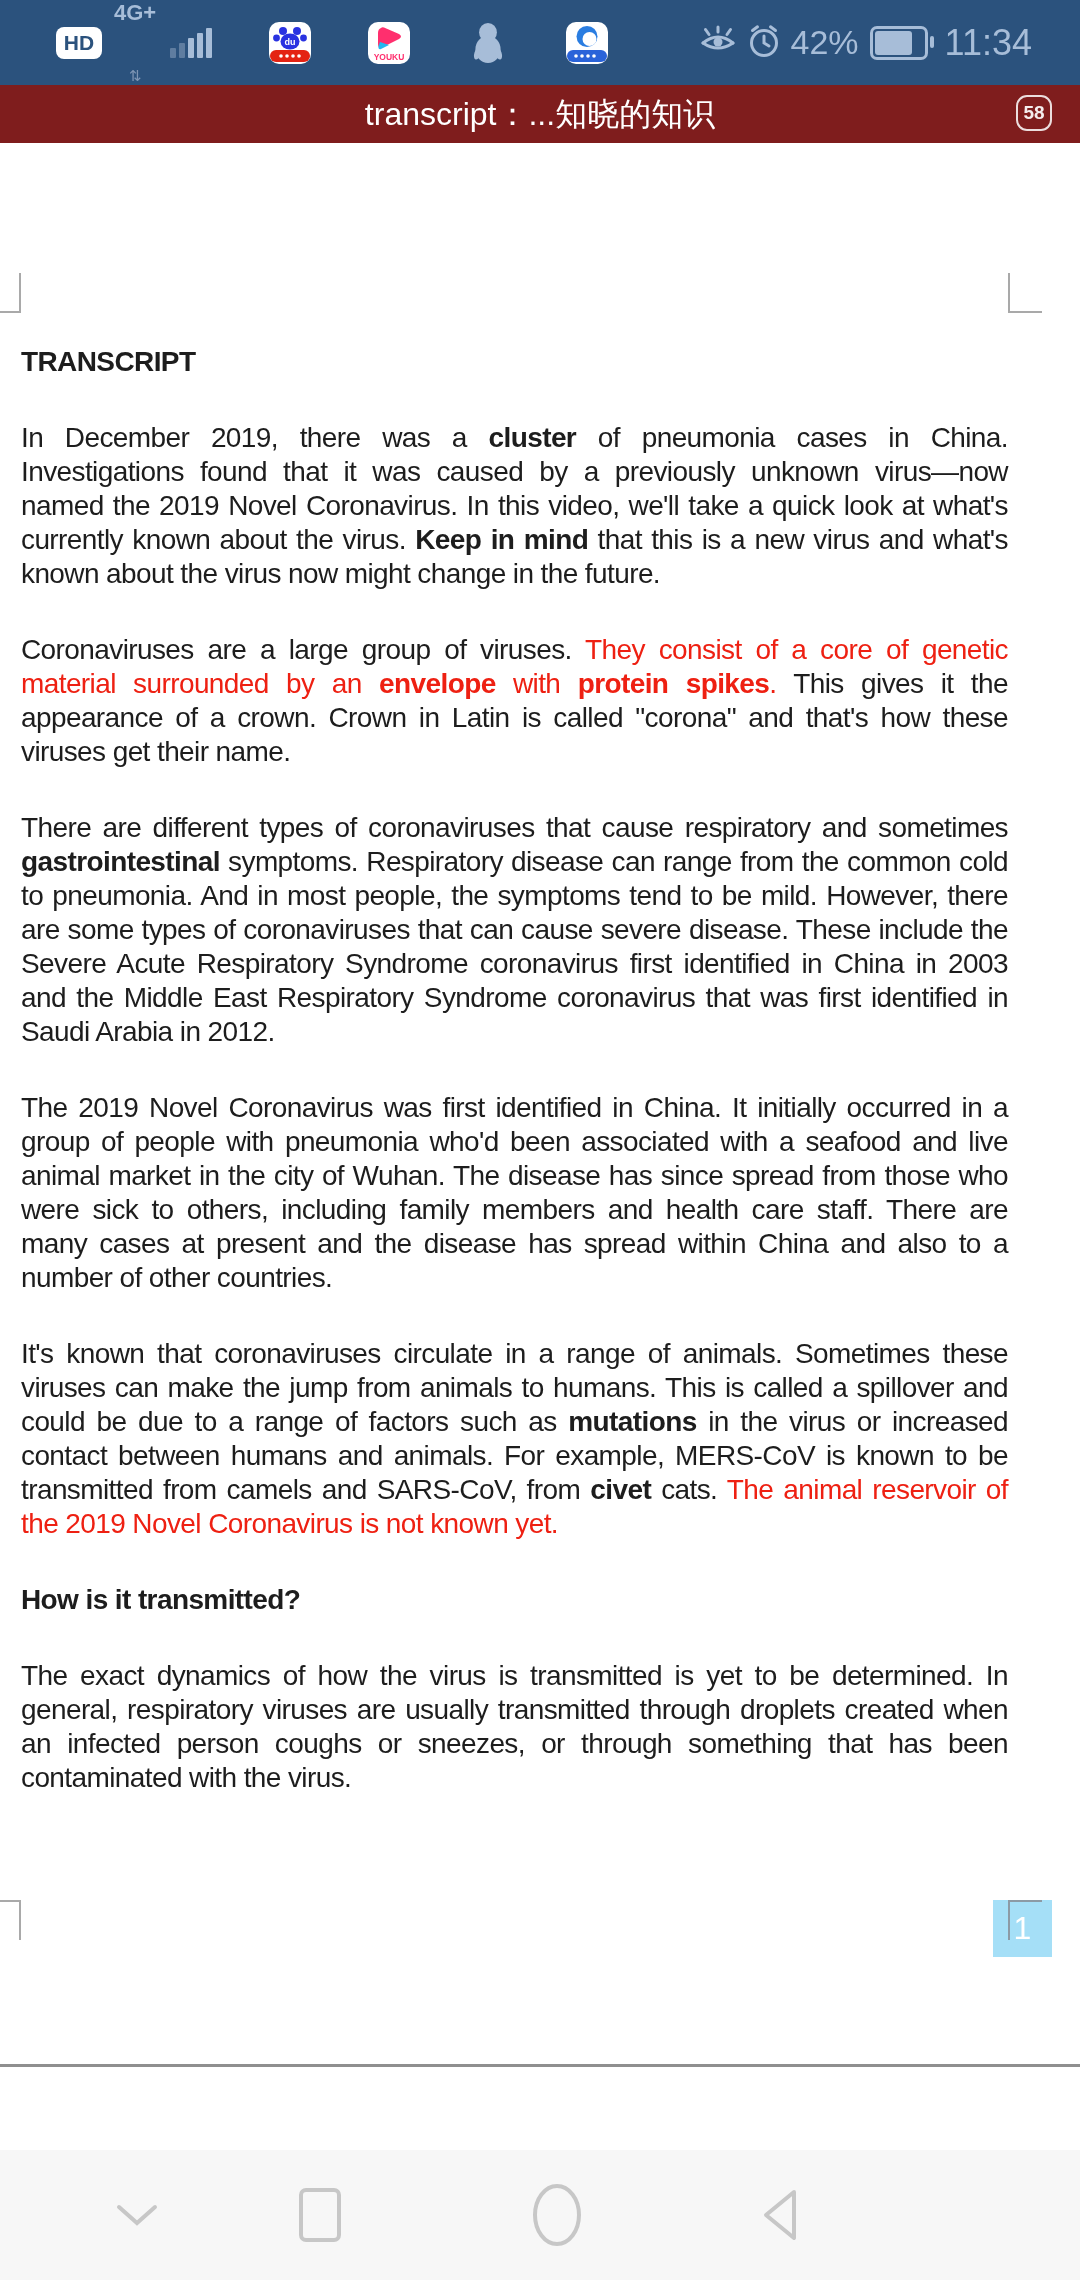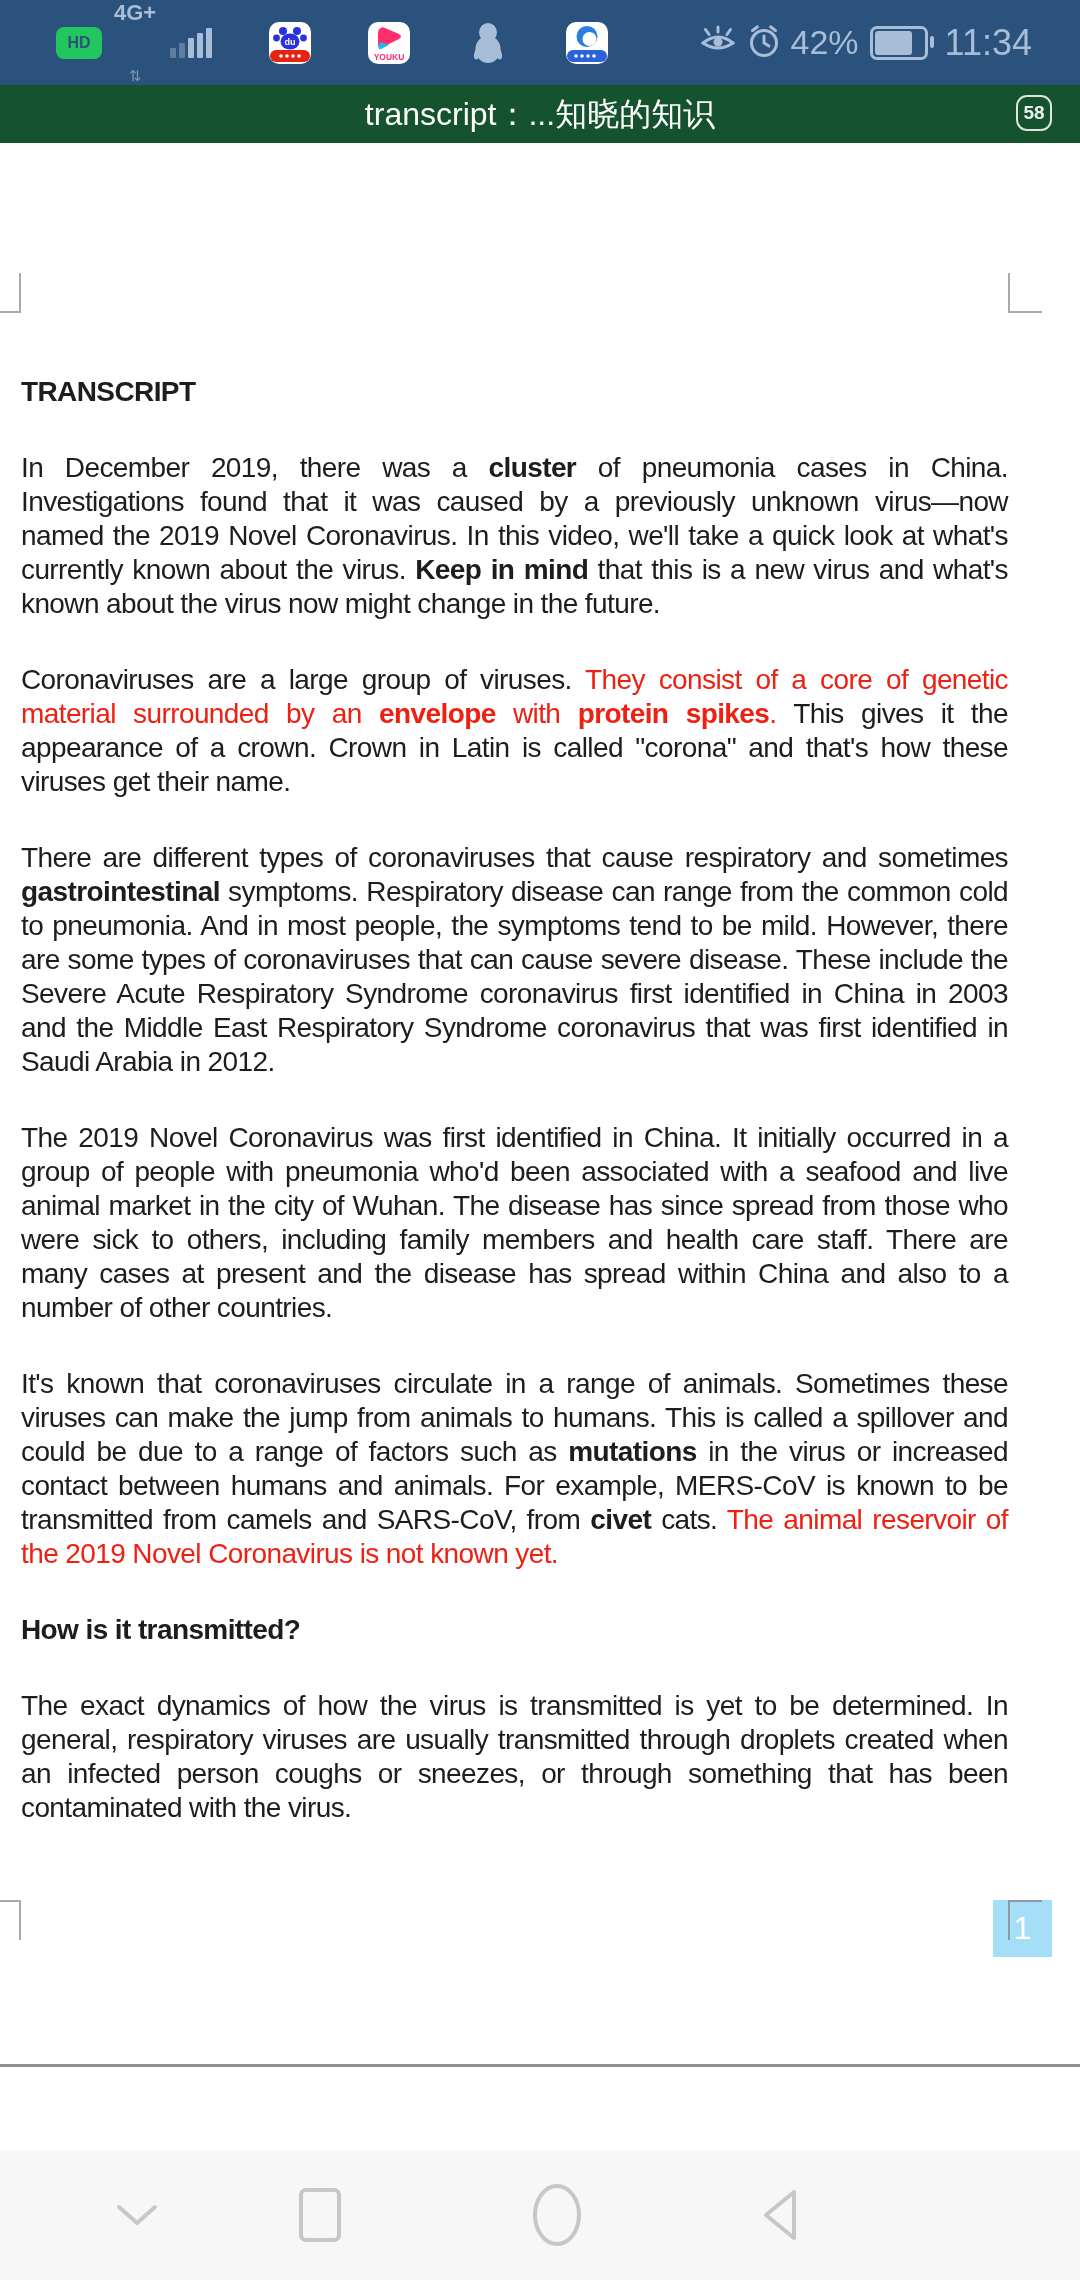--- a/index.html
+++ b/index.html
@@ -4,56 +4,56 @@
 <style>
   html,body{margin:0;padding:0;background:#000;}
   .screen{position:relative;width:1080px;height:2280px;background:#ffffff;overflow:hidden;
           font-family:"Liberation Sans","DejaVu Sans",sans-serif;}
 
   
   .status-bar{position:absolute;left:0;top:0;width:1080px;height:85px;background:#2b527d;
               display:flex;align-items:center;padding:0 48px 0 56px;box-sizing:border-box;color:#a7bdd8;}
   .sb-left{display:flex;align-items:center;gap:12px;flex:1;}
   .sb-right{display:flex;align-items:center;gap:9px;}
-  .hd-badge{width:46px;height:32px;background:#22c55e;color:#2b527d;border-radius:8px;
-            font-size:16px;font-weight:bold;display:flex;align-items:center;justify-content:center;}
+  .hd-badge{width:46px;height:32px;background:#ffffff;color:#2b527d;border-radius:8px;
+            font-size:21px;font-weight:bold;display:flex;align-items:center;justify-content:center;}
   .net{display:flex;flex-direction:column;align-items:center;line-height:1;gap:43px;}
   .net-label{font-size:22px;font-weight:bold;}
   .net-arrows{font-size:15px;color:#76719a;color:#7e95b4;margin-top:1px;}
   .bars{display:flex;align-items:flex-end;gap:3px;margin-left:2px;}
   .bars span{width:6px;background:#a7bdd8;border-radius:1px;display:block;}
   .bars .dim{background:#5f7da0;}
   .app-icon{width:42px;height:42px;border-radius:10px;background:#fff;overflow:hidden;position:relative;flex:none;margin-left:45px;}
   .app-icon.no-bg{background:transparent;border-radius:0;}
   .app-icon svg{display:block;width:100%;height:100%;}
   .pct,.clock-text{font-size:34px;letter-spacing:0;}
   .clock-text{font-size:36px;}
   .bat{width:52px;height:28px;border:3px solid #a7bdd8;border-radius:7px;position:relative;margin:0 8px 0 2px;}
   .bat-fill{position:absolute;left:2px;top:2px;bottom:2px;width:37px;background:#a7bdd8;border-radius:3px;}
   .bat-tip{position:absolute;right:-9px;top:7px;width:4px;height:12px;background:#a7bdd8;border-radius:2px;}
 
   
-  .title-bar{position:absolute;left:0;top:85px;width:1080px;height:58px;background:#14532d;}
+  .title-bar{position:absolute;left:0;top:85px;width:1080px;height:58px;background:#7f1d1d;}
   .title-text{position:absolute;left:0;right:0;top:0;height:58px;line-height:58px;text-align:center;
               color:#ffffff;font-size:32px;}
   .badge-58{position:absolute;right:28px;top:10px;width:36px;height:36px;border:2px solid rgba(255,255,255,.85);
             border-radius:11px;color:rgba(255,255,255,.92);font-size:19px;font-weight:bold;
             display:flex;align-items:center;justify-content:center;box-sizing:border-box;}
 
   
   .document{position:absolute;left:0;top:143px;width:1080px;height:2007px;background:#ffffff;overflow:hidden;}
   .corner{position:absolute;box-sizing:border-box;z-index:3;}
   .corner.tl{left:0;top:130px;width:21px;height:40px;border-right:2px solid #a9a9a9;border-bottom:2px solid #a9a9a9;}
   .corner.tr{left:1008px;top:130px;width:34px;height:40px;border-left:2px solid #a9a9a9;border-bottom:2px solid #a9a9a9;}
   .corner.bl{left:0;top:1757px;width:21px;height:40px;border-right:2px solid #a9a9a9;border-top:2px solid #a9a9a9;}
   .corner.br{left:1008px;top:1757px;width:34px;height:40px;border-left:2px solid #8c9aa5;border-top:2px solid #8c9aa5;}
   .page-badge{position:absolute;left:993px;top:1757px;width:59px;height:57px;background:#a5dff7;z-index:2;
               color:#ffffff;font-size:32px;display:flex;align-items:center;justify-content:center;}
   .page-separator{position:absolute;left:0;top:1921px;width:1080px;height:3px;background:#8f8f8f;}
-  .doc-content{position:absolute;left:21px;top:0;width:987px;padding-top:202px;margin-top:30px;}
+  .doc-content{position:absolute;left:21px;top:0;width:987px;padding-top:202px;}
   .doc-content .block{margin:0 0 42px 0;font-size:28px;line-height:34px;color:#1d1d1d;letter-spacing:-0.6px;}
   .doc-content p.block{text-align:justify;}
   .doc-content h3.block{font-weight:bold;}
   .doc-content .bold{font-weight:bold;}
   .doc-content .red{color:#ee2012;}
 
   
   .nav-bar{position:absolute;left:0;top:2150px;width:1080px;height:130px;background:#f7f7f7;}
   .nav-btn{position:absolute;top:0;height:130px;display:flex;align-items:center;justify-content:center;}
   .nav-btn svg{display:block;}

